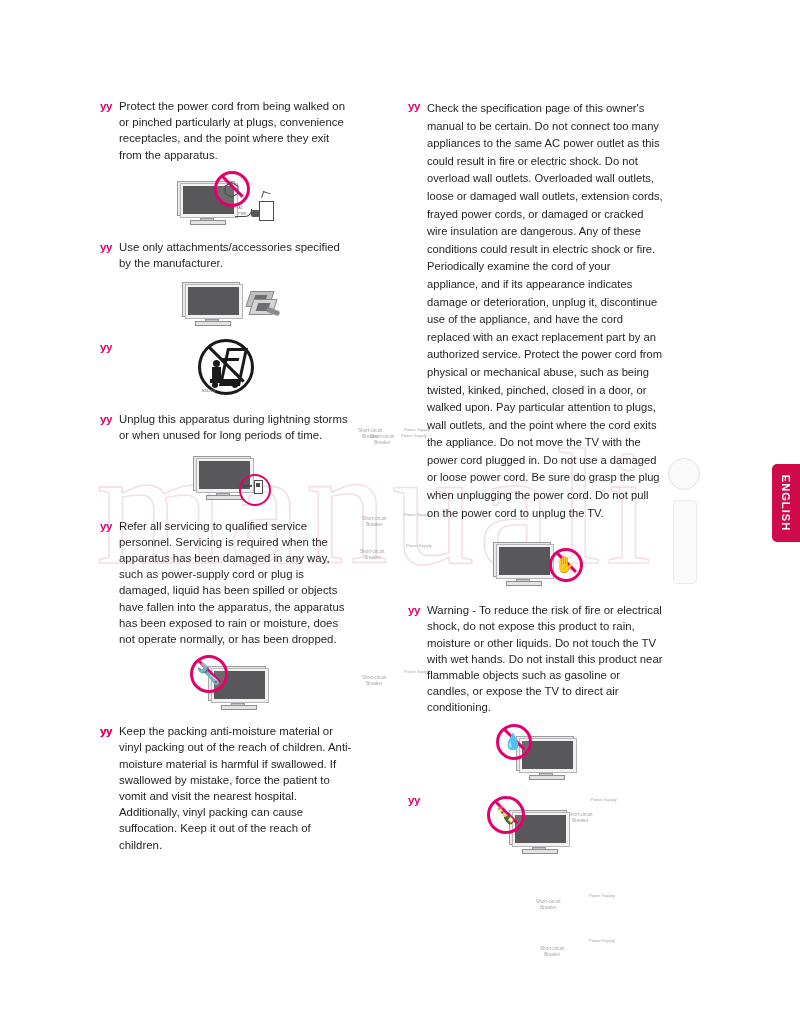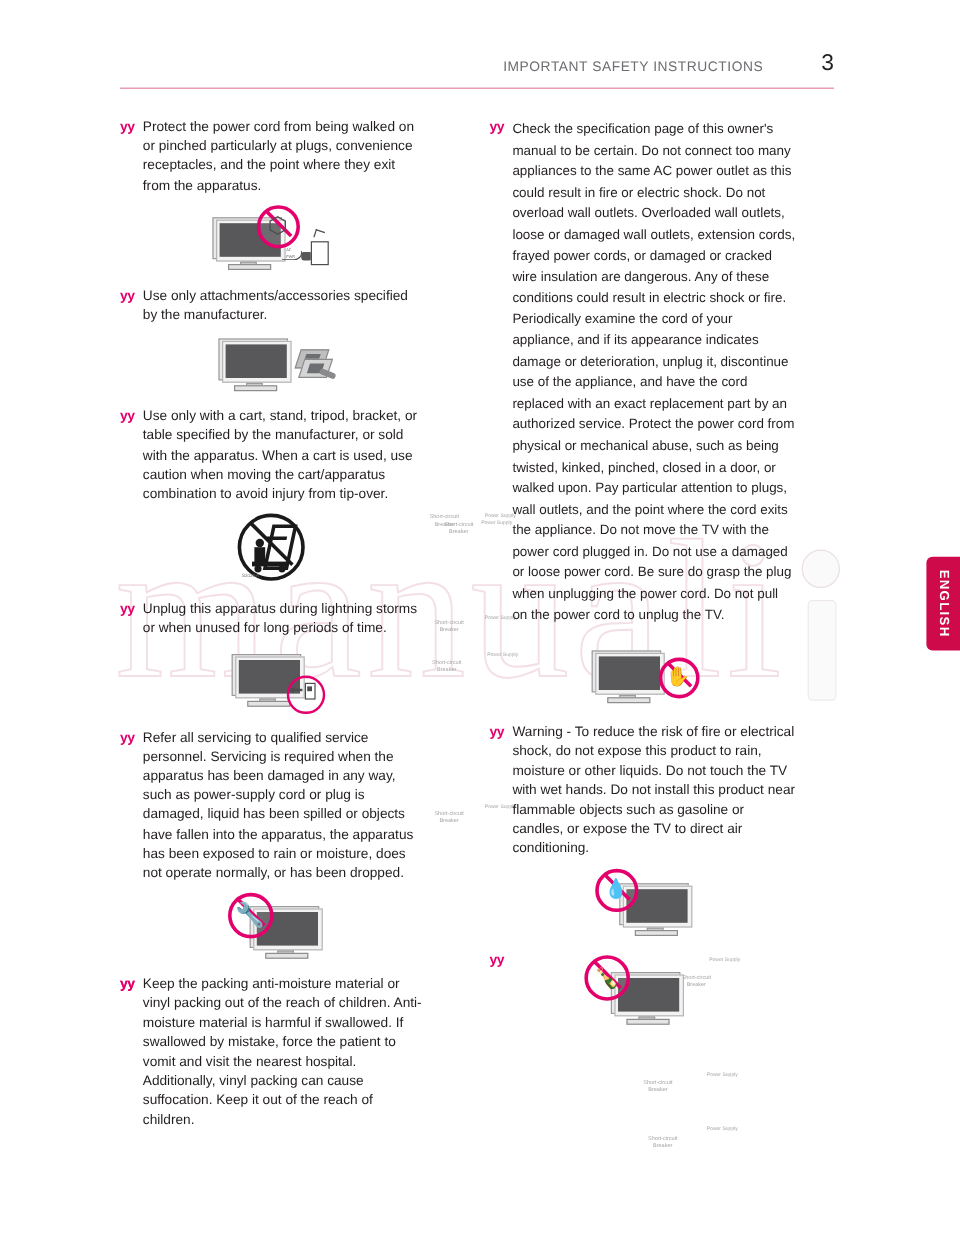--- a/index.html
+++ b/index.html
@@ -313,25 +313,20 @@
 </style>
 </head>
 <body>
 
 <div class="page">
 
   <div class="watermark">manuali</div>
   <div class="wm-dot"></div>
   <div class="wm-bar"></div>
 
-  <div class="header">
-    <div class="header-title">IMPORTANT SAFETY INSTRUCTIONS</div>
-    <div class="header-pageno">3</div>
-    <div class="header-rule"></div>
-  </div>
 
   <div class="lang-tab">
     <span>ENGLISH</span>
   </div>
 
   <div class="col col-left">
 
     <div class="bullet">
       <span class="marker">yy</span>
       <span>Protect the power cord from being walked on or pinched particularly at plugs, convenience receptacles, and the point where they exit from the apparatus.</span>
@@ -378,21 +373,20 @@
           </div>
         <div class="acc-box" style="left:73px;top:20px;background:#d4d4d4">
             <i></i>
           </div>
         <div class="acc-remote" style="left:88px;top:30px"></div>
       </div>
     </div>
 
     <div class="bullet">
       <span class="marker">yy</span>
-      <span>Use only with a cart, stand, tripod, bracket, or table specified by the manufacturer, or sold with the apparatus. When a cart is used, use caution when moving the cart/apparatus combination to avoid injury from tip-over.</span>
     </div>
 
     <div class="fig" style="height:62px">
       <div class="fig-inner" style="width:64px;height:62px">
         <div class="noc black" style="left:2px;top:0;width:56px;height:56px">
           <div class="slash"></div>
         </div>
 
         <div style="position:absolute;left:27px;top:9px;width:15px;height:32px;border:3px solid #1a1a1a;transform:skewX(-12deg)"></div>
         <div style="position:absolute;left:26px;top:19px;width:17px;height:3px;background:#1a1a1a;transform:skewX(-12deg)"></div>

